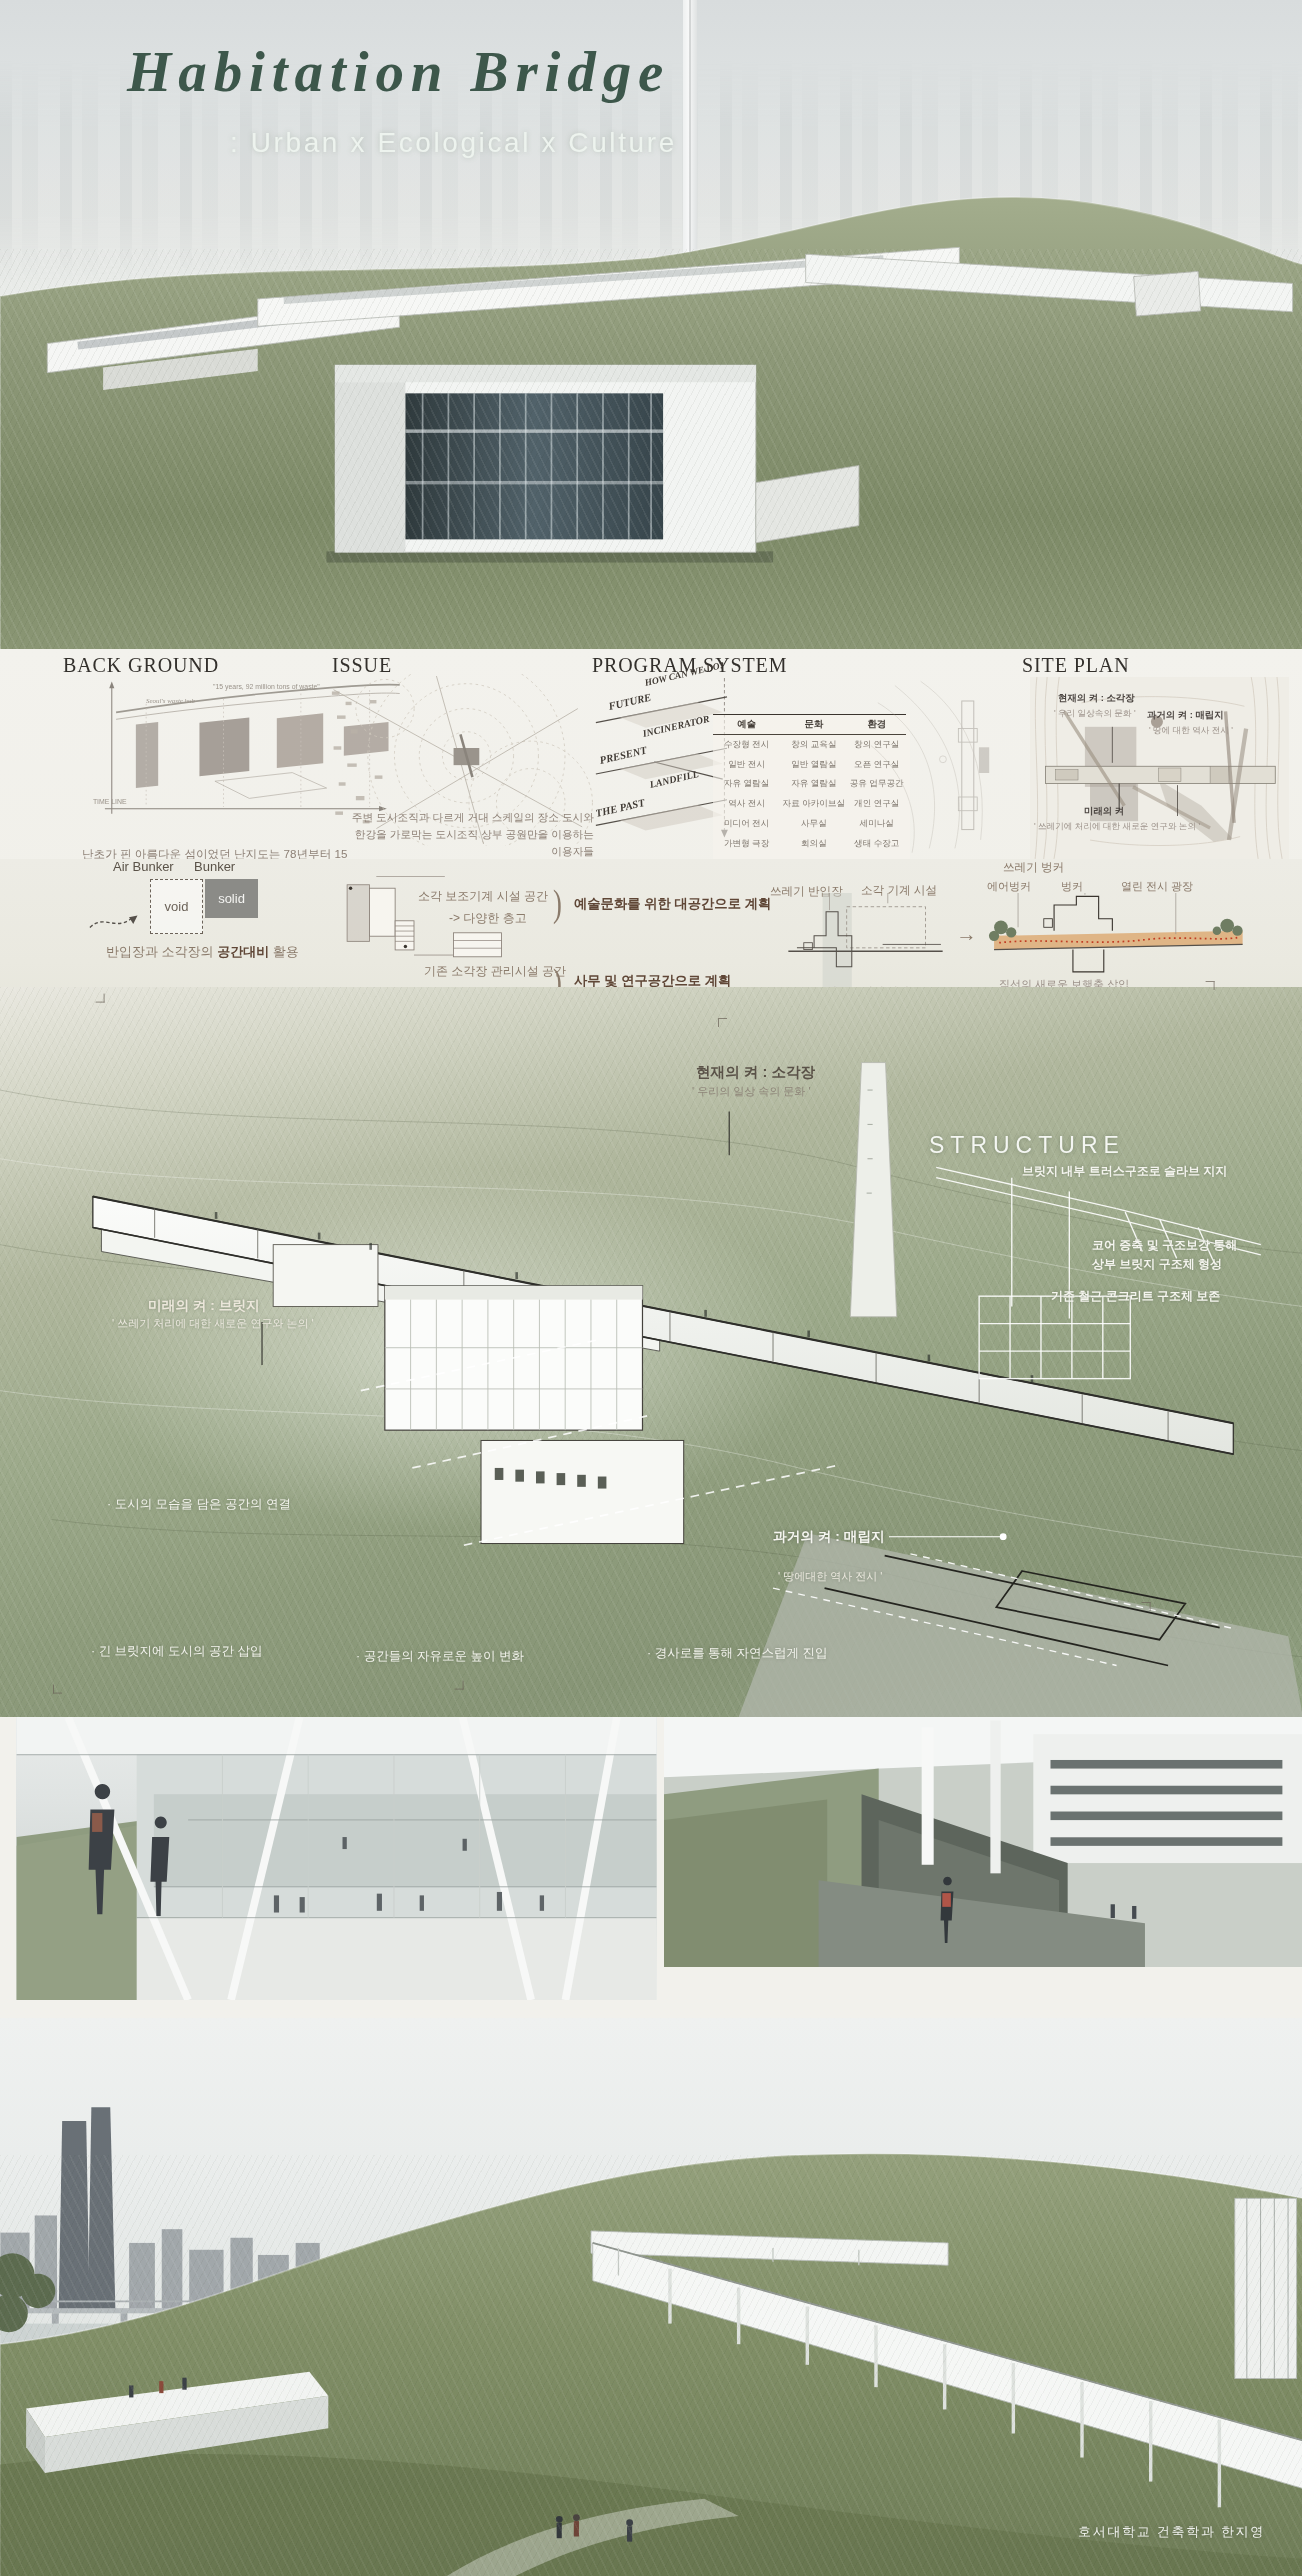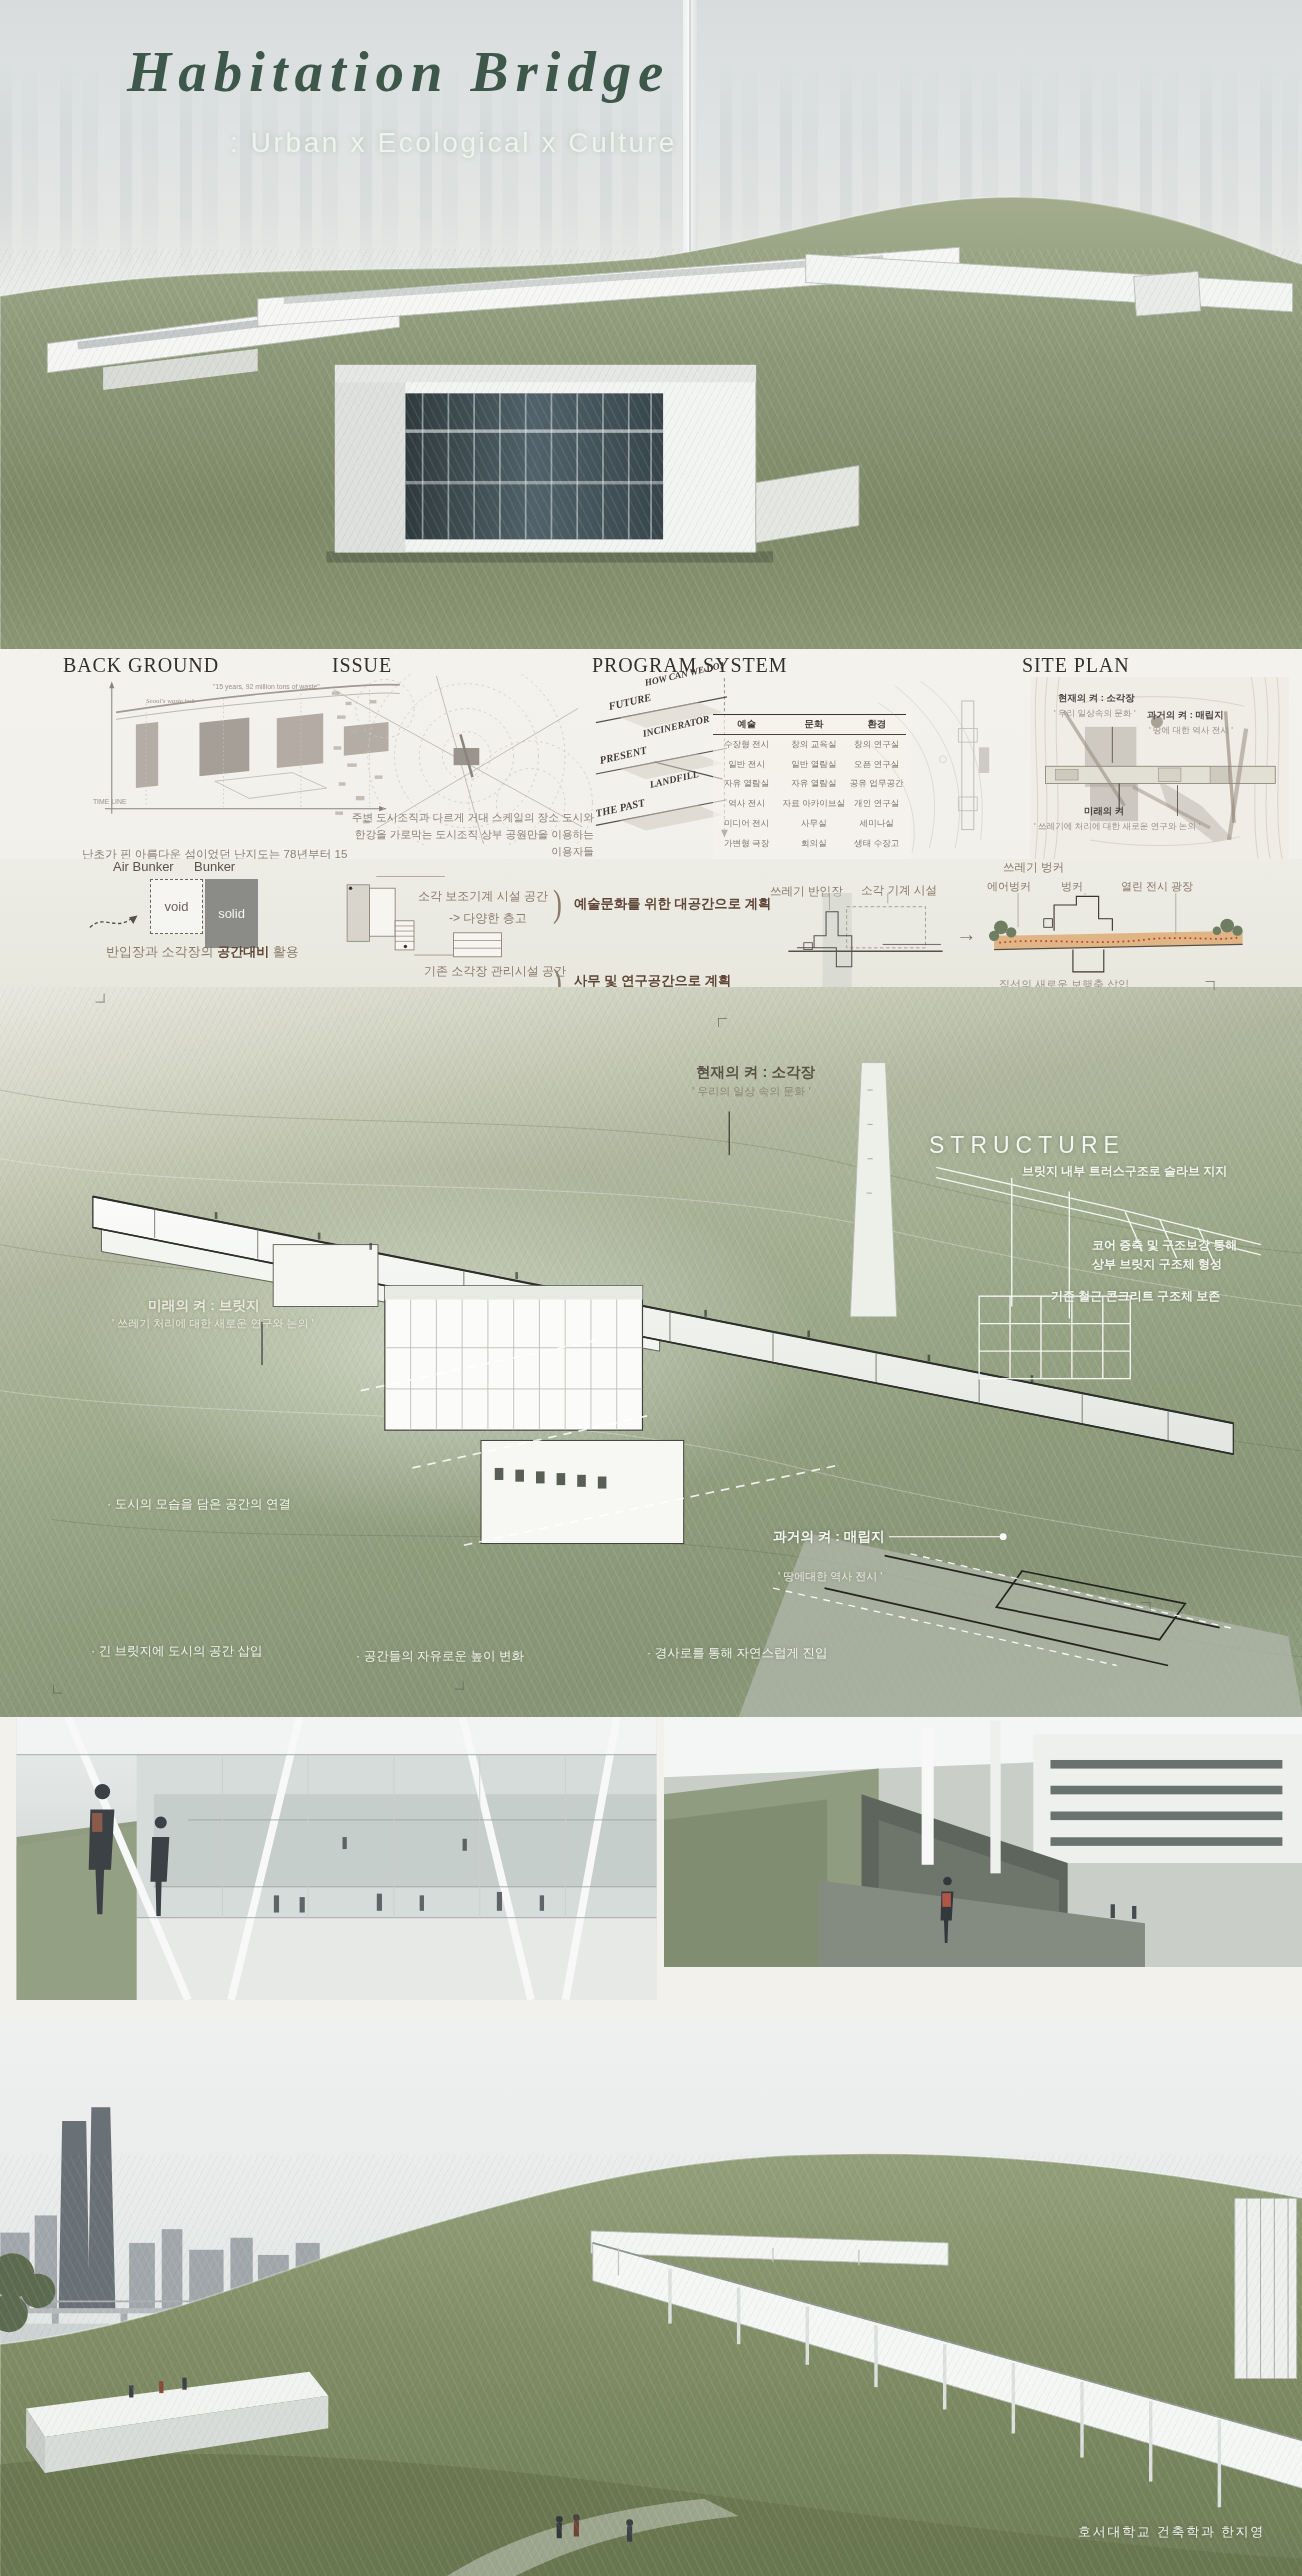--- a/index.html
+++ b/index.html
@@ -37,21 +37,21 @@
   .ptable { border-collapse:collapse; width:193px; }
   .ptable th { font-size:9.4px; color:#453f39; border-bottom:1.3px solid #4a443c; padding:2.6px 1.7px 3.4px; font-weight:bold; }
   .ptable thead { border-top:1.7px solid #3a342e; }
   .ptable td { font-size:8.6px; color:#7d756c; text-align:center; padding:3.9px 1.7px; }
   .sp-title { font-size:9.4px; font-weight:bold; color:#4a4440; }
   .sp-sub { font-size:8.6px; color:#9a9088; }
 
   
   .cz-label { font-size:13px; color:#5a5248; }
   .void-box { width:53px; height:55px; border:1.7px dashed #6b6258; background:rgba(255,255,255,.5); color:#6b6258; font-size:13px; display:flex; align-items:center; justify-content:center; }
-  .solid-box { width:53px; height:69px; background:#8b8b87; color:#f4f4f2; font-size:13px; display:flex; align-items:center; justify-content:center; }
+  .solid-box { width:53px; height:39px; background:#8b8b87; color:#f4f4f2; font-size:13px; display:flex; align-items:center; justify-content:center; }
   .kr-note { font-size:12px; color:#8a7a6a; }
   .kr-note b, .kr-strong { color:#5f4636; font-weight:bold; }
   .kr-result { font-size:13.3px; font-weight:bold; color:#5f4636; }
   .bracket { font-family:"Liberation Serif", serif; font-size:38px; color:#8a7a6a; font-weight:100; transform:scaleX(.7); }
   .sec-label { font-size:11.6px; color:#8a7a6a; }
   .sec-cap { font-size:11px; color:#9a9088; }
 
   
   .middle-band { left:0; top:987px; width:1303px; height:730px;
     background:

